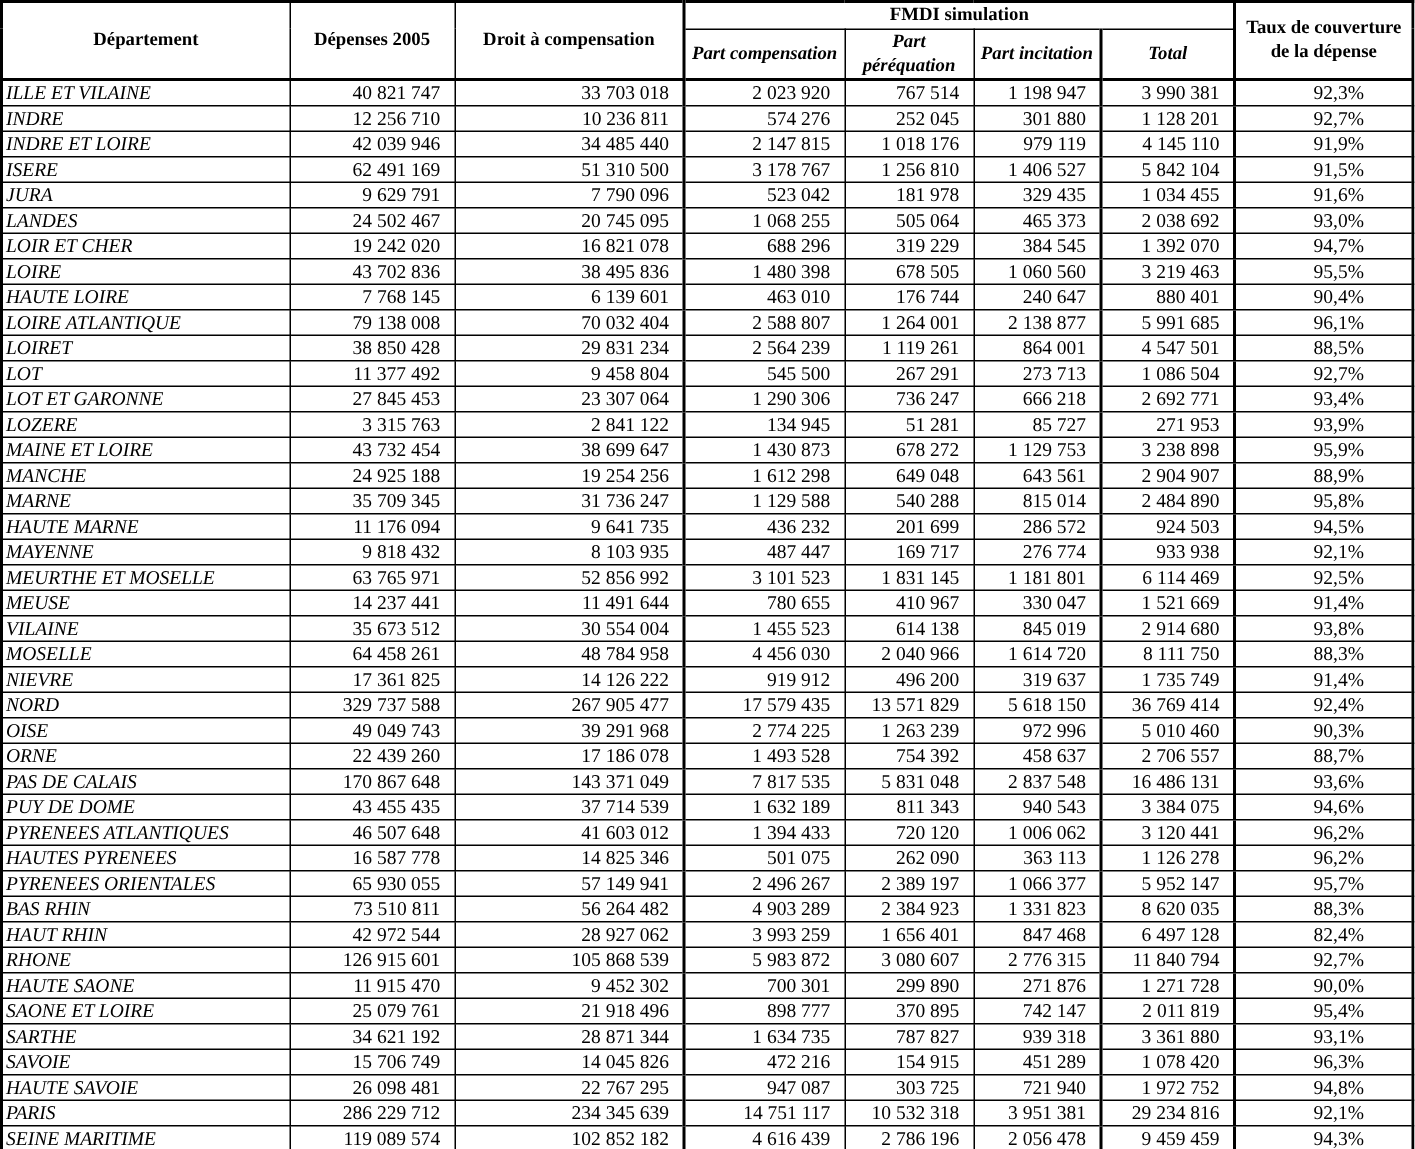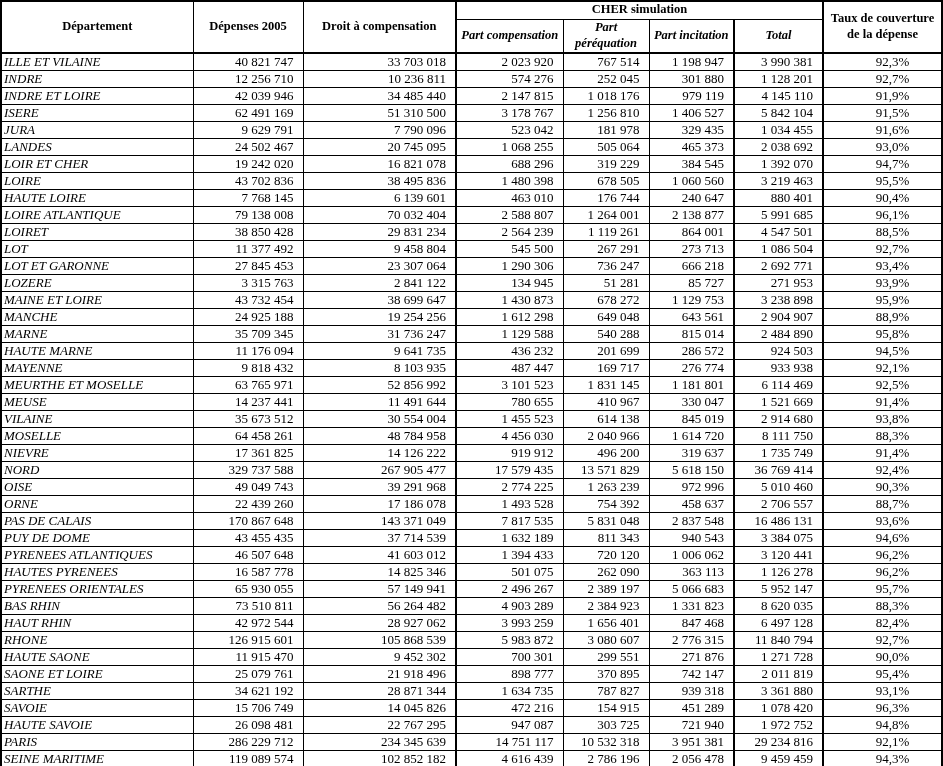--- a/index.html
+++ b/index.html
@@ -56,21 +56,21 @@
     <col style="width:86px">
     <col style="width:85px">
     <col style="width:89px">
     <col style="width:119px">
   </colgroup>
   <thead>
     <tr class="group-row">
       <th rowspan="2" class="hb">Département</th>
       <th rowspan="2" class="hb">Dépenses 2005</th>
       <th rowspan="2" class="hb">Droit à compensation</th>
-      <th colspan="4" class="thick-left thick-right">CHER simulation</th>
+      <th colspan="4" class="thick-left thick-right">FMDI simulation</th>
       <th rowspan="2" class="hb thick-left">Taux de couverture de la dépense</th>
     </tr>
     <tr class="sub-row">
       <th class="hb thick-left">Part compensation</th>
       <th class="hb">Part péréquation</th>
       <th class="hb">Part incitation</th>
       <th class="hb thick-left thick-right">Total</th>
     </tr>
   </thead>
   <tbody id="table-body">
@@ -383,21 +383,21 @@
         <td class="num">363 113</td>
         <td class="num thick-left">1 126 278</td>
         <td class="pct thick-left">96,2%</td>
       </tr>
       <tr>
         <td class="name">PYRENEES ORIENTALES</td>
         <td class="num">65 930 055</td>
         <td class="num">57 149 941</td>
         <td class="num thick-left">2 496 267</td>
         <td class="num">2 389 197</td>
-        <td class="num">5 066 683</td>
+        <td class="num">1 066 377</td>
         <td class="num thick-left">5 952 147</td>
         <td class="pct thick-left">95,7%</td>
       </tr>
       <tr>
         <td class="name">BAS RHIN</td>
         <td class="num">73 510 811</td>
         <td class="num">56 264 482</td>
         <td class="num thick-left">4 903 289</td>
         <td class="num">2 384 923</td>
         <td class="num">1 331 823</td>
@@ -422,21 +422,21 @@
         <td class="num">3 080 607</td>
         <td class="num">2 776 315</td>
         <td class="num thick-left">11 840 794</td>
         <td class="pct thick-left">92,7%</td>
       </tr>
       <tr>
         <td class="name">HAUTE SAONE</td>
         <td class="num">11 915 470</td>
         <td class="num">9 452 302</td>
         <td class="num thick-left">700 301</td>
-        <td class="num">299 551</td>
+        <td class="num">299 890</td>
         <td class="num">271 876</td>
         <td class="num thick-left">1 271 728</td>
         <td class="pct thick-left">90,0%</td>
       </tr>
       <tr>
         <td class="name">SAONE ET LOIRE</td>
         <td class="num">25 079 761</td>
         <td class="num">21 918 496</td>
         <td class="num thick-left">898 777</td>
         <td class="num">370 895</td>

